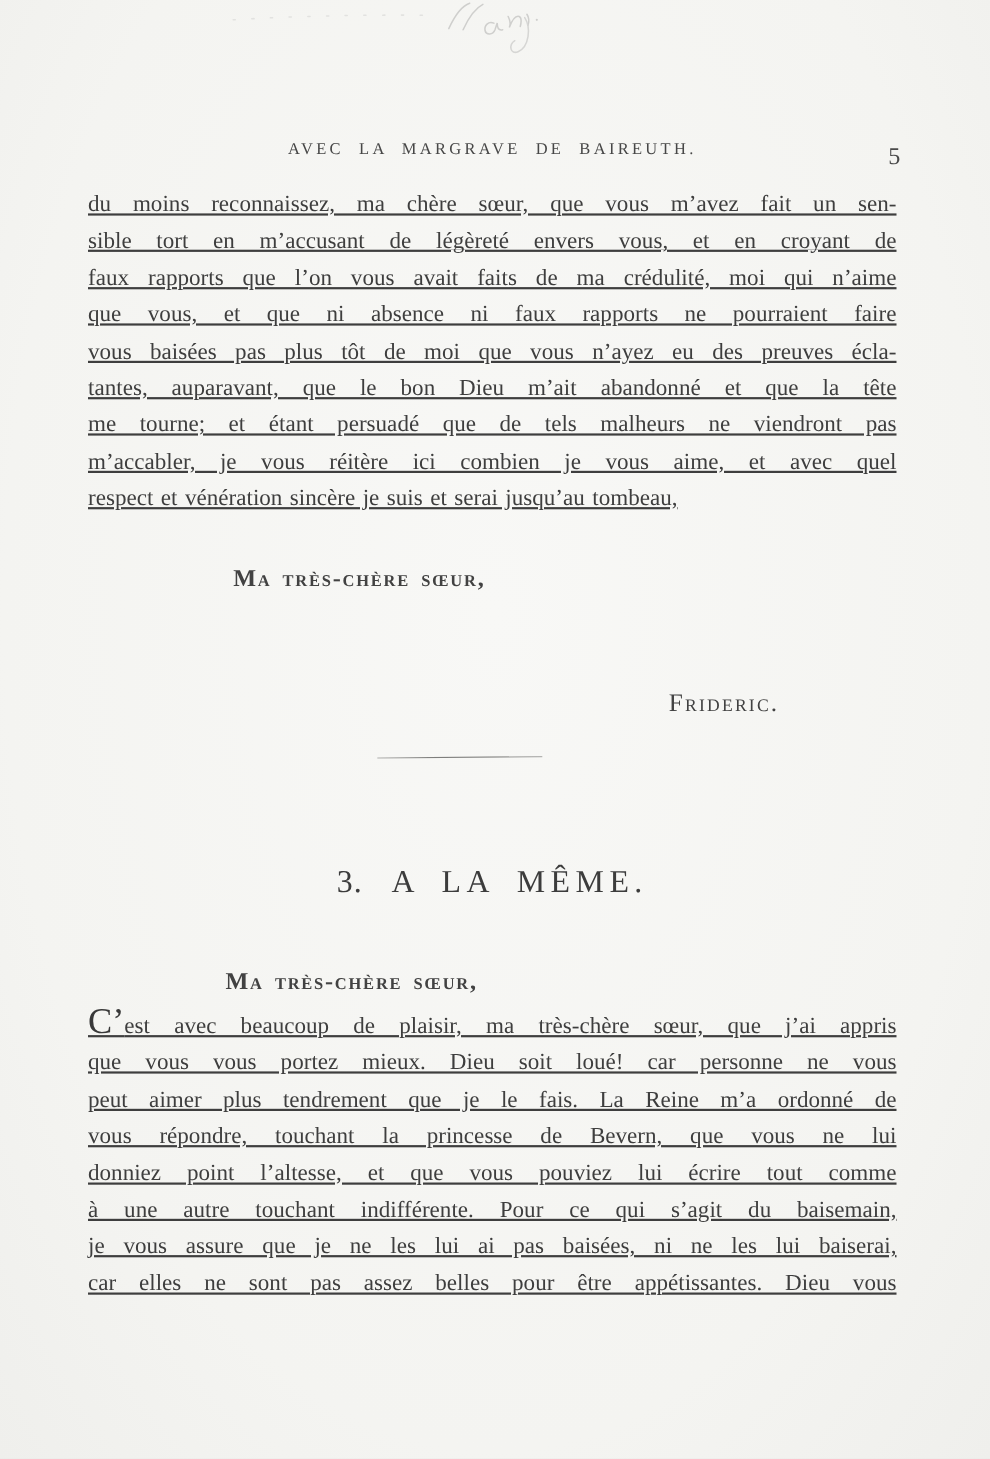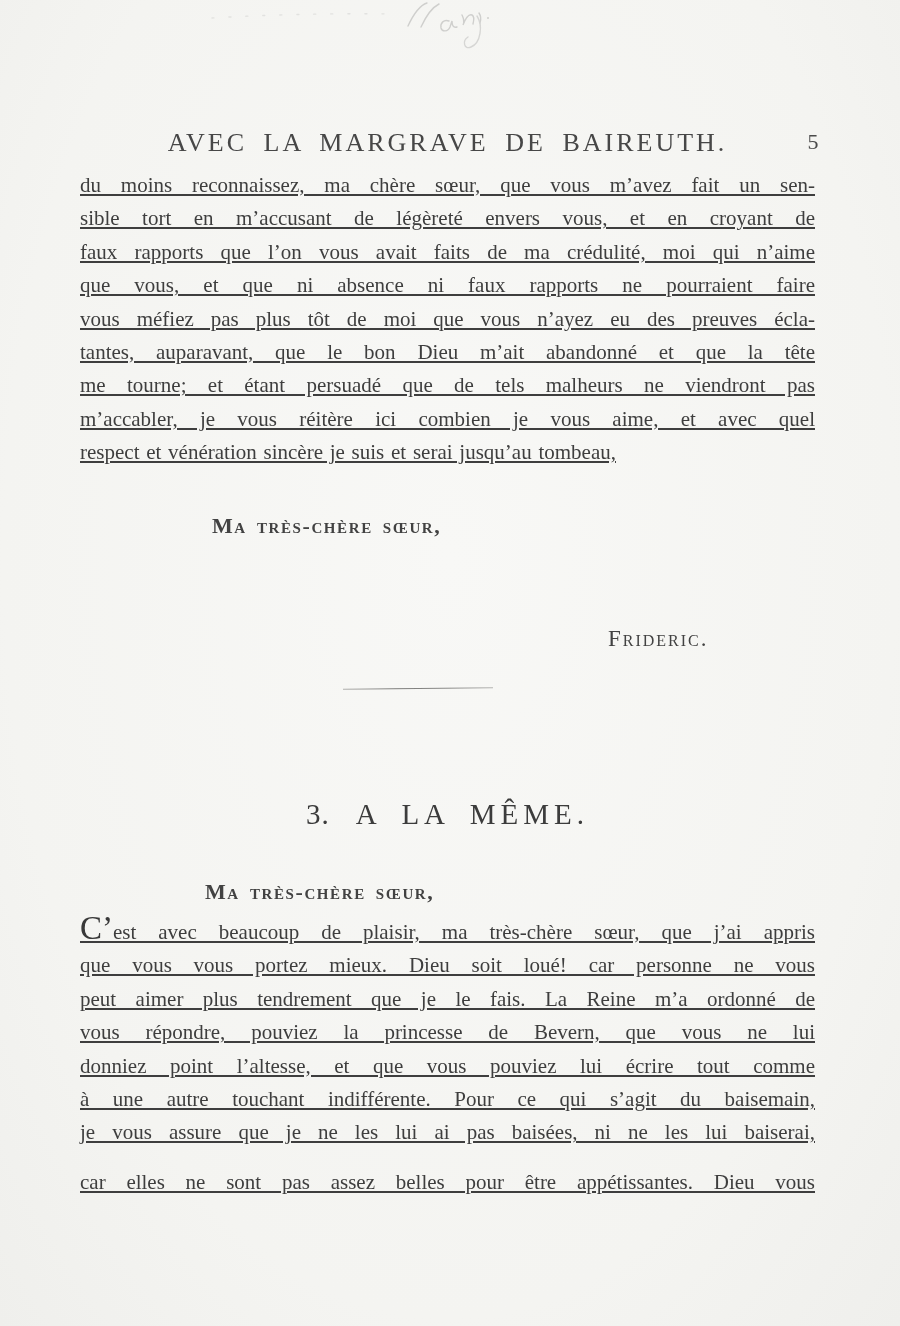--- a/index.html
+++ b/index.html
@@ -17,21 +17,21 @@
     overflow: hidden;
   }
   
   .scribble { position: absolute; top: 0; left: 0; }
 
   
   .running-head {
     position: absolute;
     top: 128px; left: 80px; width: 735px;
     text-align: center;
-    font-size: 26px;
+    font-size: 15px;
     letter-spacing: 3px;
     word-spacing: 7px;
     color: #474747;
   }
   .page-num {
     position: absolute;
     top: 129px; left: 798px; width: 30px;
     text-align: center;
     font-size: 22px;
     color: #4a4a4a;
@@ -47,21 +47,21 @@
   }
   .body .body-line {
     height: 33.4px;
     line-height: 33.4px;
     text-align: justify;
     text-align-last: justify;
     white-space: normal;
     text-decoration: underline;
   }
   .body .body-line:last-child { text-align-last: left; }
-  .body.continues .body-line:last-child { text-align-last: justify; margin-top: 16px; }
+  .body.continues .body-line:last-child { text-align-last: justify; }
   .letter1-body { top: 169px; }
   .letter2-body { top: 916px; }
   .letter2-body .body-line:first-child::first-letter {
     font-size: 33px;
     line-height: 20px;
     color: #393939;
   }
 
   .salutation {
     position: absolute;
@@ -100,21 +100,20 @@
     background: linear-gradient(90deg, #b0b0ae, #7d7d7b 35%, #8a8a88 70%, #b5b5b3);
     transform: rotate(-0.5deg);
   }
 
   .heading {
     position: absolute;
     top: 786px; left: 80px; width: 735px;
     text-align: center;
     font-size: 29px;
     color: #3c3c3c;
-    margin-top: 12px;
   }
   .heading .h-num { letter-spacing: 1px; margin-right: 26px; }
   .heading .h-title { letter-spacing: 5px; word-spacing: 9px; }
 
   .dateline {
     position: absolute;
     top: 851px; left: 80px; width: 710px;
     text-align: right;
     font-size: 19.5px;
     letter-spacing: 0.8px;
@@ -142,21 +141,21 @@
   <div class="running-head">
     <span>AVEC LA MARGRAVE DE BAIREUTH.</span>
   </div>
   <div class="page-num">5</div>
 
   <div class="body letter1-body">
       <div class="body-line">du moins reconnaissez, ma chère sœur, que vous m’avez fait un sen-</div>
       <div class="body-line">sible tort en m’accusant de légèreté envers vous, et en croyant de</div>
       <div class="body-line">faux rapports que l’on vous avait faits de ma crédulité, moi qui n’aime</div>
       <div class="body-line">que vous, et que ni absence ni faux rapports ne pourraient faire</div>
-      <div class="body-line">vous méfiez pas plus tôt de moi que vous n’ayez eu des preuves écla-</div>
+      <div class="body-line">vous baisées pas plus tôt de moi que vous n’ayez eu des preuves écla-</div>
       <div class="body-line">tantes, auparavant, que le bon Dieu m’ait abandonné et que la tête</div>
       <div class="body-line">me tourne; et étant persuadé que de tels malheurs ne viendront pas</div>
       <div class="body-line">m’accabler, je vous réitère ici combien je vous aime, et avec quel</div>
       <div class="body-line">respect et vénération sincère je suis et serai jusqu’au tombeau,</div>
     </div>
 
   <div class="salutation sal1">Ma très-chère sœur,</div>
 
 
   <div class="signature">Frideric.</div>
@@ -167,20 +166,20 @@
     <span class="h-num">3.</span><span class="h-title">A LA MÊME.</span>
   </div>
 
 
   <div class="salutation sal2">Ma très-chère sœur,</div>
 
   <div class="body letter2-body continues">
       <div class="body-line">C’est avec beaucoup de plaisir, ma très-chère sœur, que j’ai appris</div>
       <div class="body-line">que vous vous portez mieux. Dieu soit loué! car personne ne vous</div>
       <div class="body-line">peut aimer plus tendrement que je le fais. La Reine m’a ordonné de</div>
-      <div class="body-line">vous répondre, pouviez la princesse de Bevern, que vous ne lui</div>
+      <div class="body-line">vous répondre, touchant la princesse de Bevern, que vous ne lui</div>
       <div class="body-line">donniez point l’altesse, et que vous pouviez lui écrire tout comme</div>
       <div class="body-line">à une autre touchant indifférente. Pour ce qui s’agit du baisemain,</div>
       <div class="body-line">je vous assure que je ne les lui ai pas baisées, ni ne les lui baiserai,</div>
       <div class="body-line">car elles ne sont pas assez belles pour être appétissantes. Dieu vous</div>
     </div>
 
 </div>
 
 </body></html>

